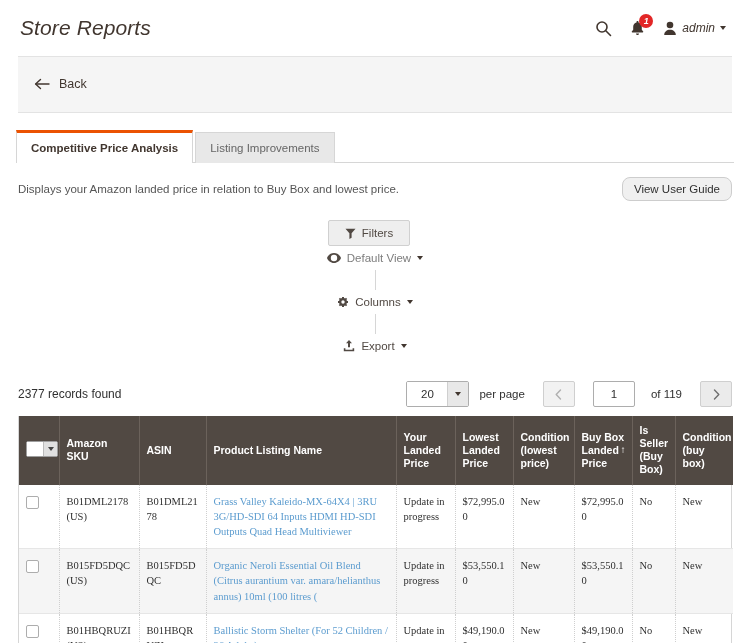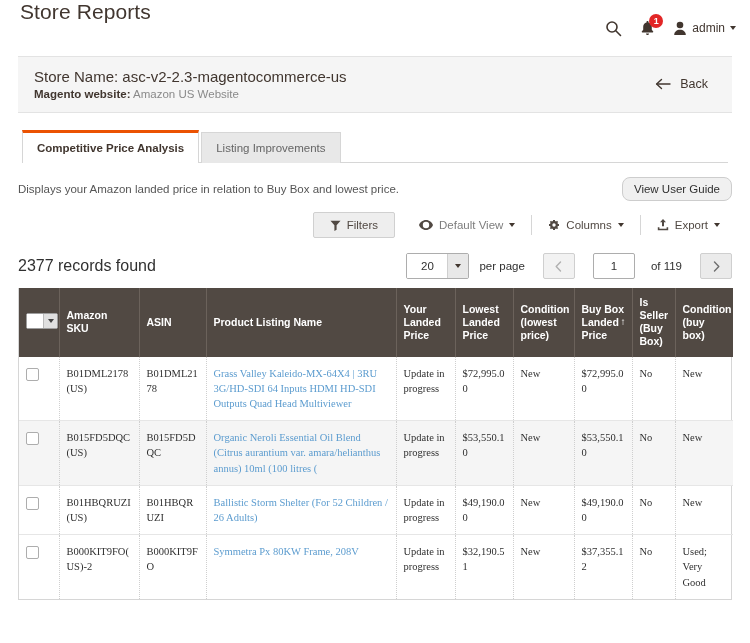--- a/index.html
+++ b/index.html
@@ -9,22 +9,24 @@
     background: #ffffff;
     font-family: "Liberation Sans", sans-serif;
     color: #303030;
     overflow: hidden;
   }
 
   
   .topbar {
     height: 56px;
     display: flex;
-    padding: 0 14px 0 20px;
+    align-items: center;
+    padding: 0 24px 0 20px;
     background: #ffffff;
+    font-style: italic;
   }
   .app-title {
     font-size: 21px;
     font-weight: 400;
     color: #41362f;
     letter-spacing: 0.1px;
   }
   .topbar-spacer { flex: 1; }
   .topbar-actions {
     display: flex;
@@ -96,21 +98,21 @@
     align-items: center;
     gap: 9px;
     font-size: 12.5px;
     color: #41362f;
     cursor: pointer;
     padding-right: 8px;
   }
 
   
   .tabs-wrap {
-    margin: 0 22px;
+    margin: 0 16px;
     padding-top: 18px;
     position: relative;
   }
   .tabs {
     display: flex;
     align-items: flex-end;
     border-bottom: 1px solid #d6d6d6;
     height: 32px;
   }
   .tab {
@@ -158,26 +160,27 @@
     border-radius: 8px;
     font-size: 11.5px;
     color: #303030;
     padding: 5px 11px;
     cursor: pointer;
     font-family: inherit;
   }
 
   
   .control-bar {
-    margin: 0 18px;
+    margin: 8px 18px;
     display: flex;
     justify-content: flex-end;
     align-items: center;
     padding-top: 11px;
     gap: 0;
+    flex-direction: column;
   }
   .ctrl {
     display: flex;
     align-items: center;
     gap: 6px;
     font-size: 11.5px;
     color: #514943;
     padding: 6px 12px;
     cursor: pointer;
   }
@@ -199,21 +202,21 @@
 
   
   .records-bar {
     margin: 0 18px;
     display: flex;
     align-items: center;
     padding-top: 14px;
     height: 42px;
   }
   .records-count {
-    font-size: 16px;
+    font-size: 12px;
     color: #303030;
     flex: 1;
   }
   .pager {
     display: flex;
     align-items: center;
     gap: 8px;
   }
   .select-box {
     display: flex;
@@ -391,27 +394,20 @@
           <path d="M1.2 14c0-3.2 2.6-5.2 5.8-5.2s5.8 2 5.8 5.2H1.2z"></path>
         </svg>
       </span>
       <span>admin</span>
       <span class="caret-down"></span>
     </div>
   </div>
 </div>
 
 <div class="store-panel">
-  <div class="store-info">
-    <div class="store-name">Store Name: asc-v2-2.3-magentocommerce-us</div>
-    <div class="store-sub">
-      <b>Magento website:</b>
-      <span>Amazon US Website</span>
-    </div>
-  </div>
   <div class="back-link">
     <span>
       <svg class="svg-ico" width="16" height="12" viewBox="0 0 16 12" fill="none" stroke="#41362f" stroke-width="1.4">
         <line x1="15" y1="6" x2="2" y2="6" stroke-linecap="round"></line>
         <polyline points="6.5,1.5 1.6,6 6.5,10.5" stroke-linecap="round" stroke-linejoin="round"></polyline>
       </svg>
     </span>
     <span>Back</span>
   </div>
 </div>

